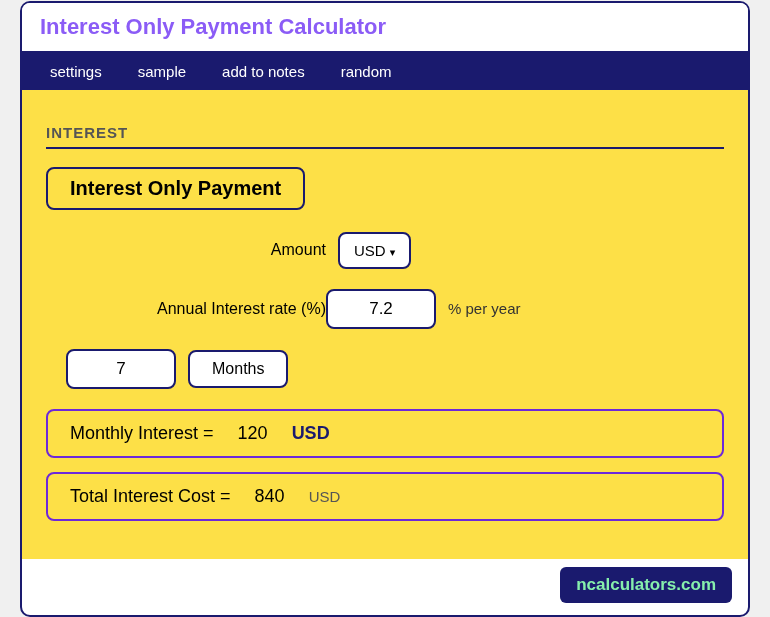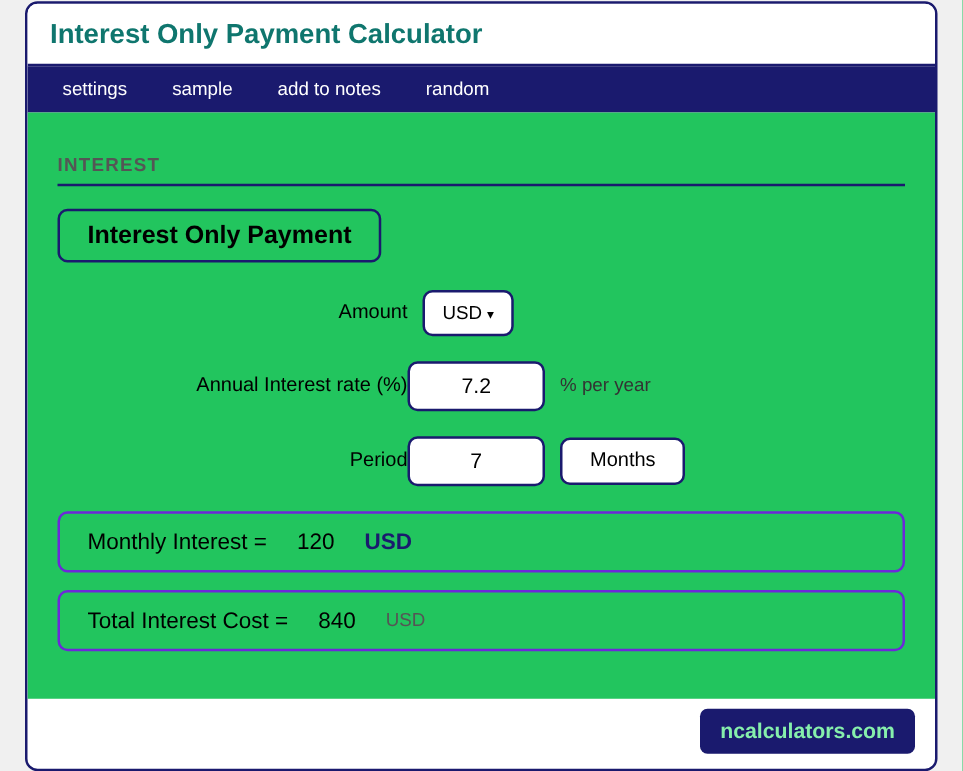--- a/index.html
+++ b/index.html
@@ -19,39 +19,39 @@
       width: 730px;
       padding: 0;
       overflow: hidden;
     }
     .title-bar {
       background: #ffffff;
       border-bottom: 2px solid #1a1a6e;
       padding: 11px 18px;
       font-size: 22px;
       font-weight: bold;
-      color: #0f766e;
+      color: #8b5cf6;
     }
     .nav-tabs {
       background: #1a1a6e;
       display: flex;
       gap: 0;
       padding: 0 10px;
     }
     .nav-tab {
       color: #ffffff;
       padding: 10px 18px;
       font-size: 15px;
       cursor: pointer;
       border: none;
       background: transparent;
     }
     .content-area {
       padding: 34px 24px 24px 24px;
-      background: #22c55e;
+      background: #fde047;
     }
     .section-label {
       font-size: 15px;
       font-weight: bold;
       color: #555;
       border-bottom: 2px solid #1a1a6e;
       padding-bottom: 6px;
       margin-bottom: 18px;
       letter-spacing: 1px;
     }
@@ -184,21 +184,20 @@
 
     
     <div class="field-row">
       <div class="field-label">Annual Interest rate (%)</div>
       <input class="field-input" type="text" value="7.2" style="">
       <span class="field-unit">% per year</span>
     </div>
 
     
     <div class="field-row">
-      <div class="field-label">Period</div>
       <input class="field-input" type="text" value="7" style="">
       <button class="period-unit-btn">
         <span>Months</span>
       </button>
     </div>
 
     
     <div class="results-section">
       <div class="result-row">
         <span>Monthly Interest  =  </span>

